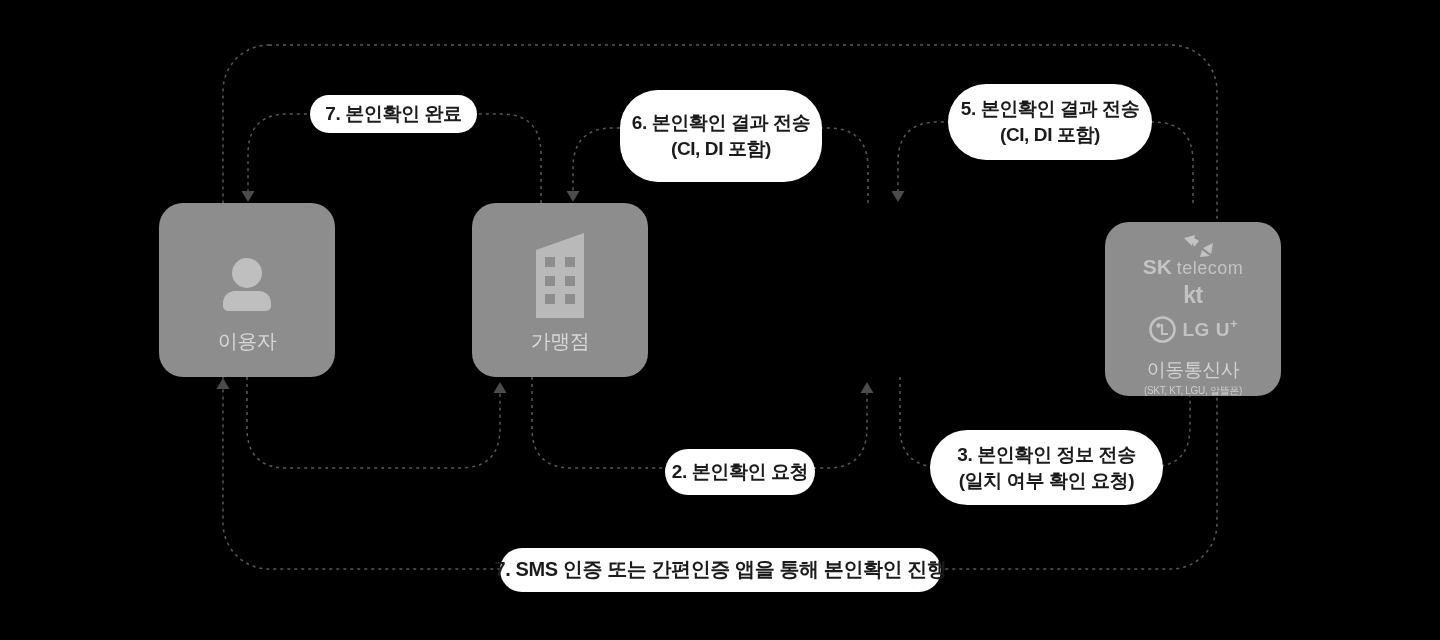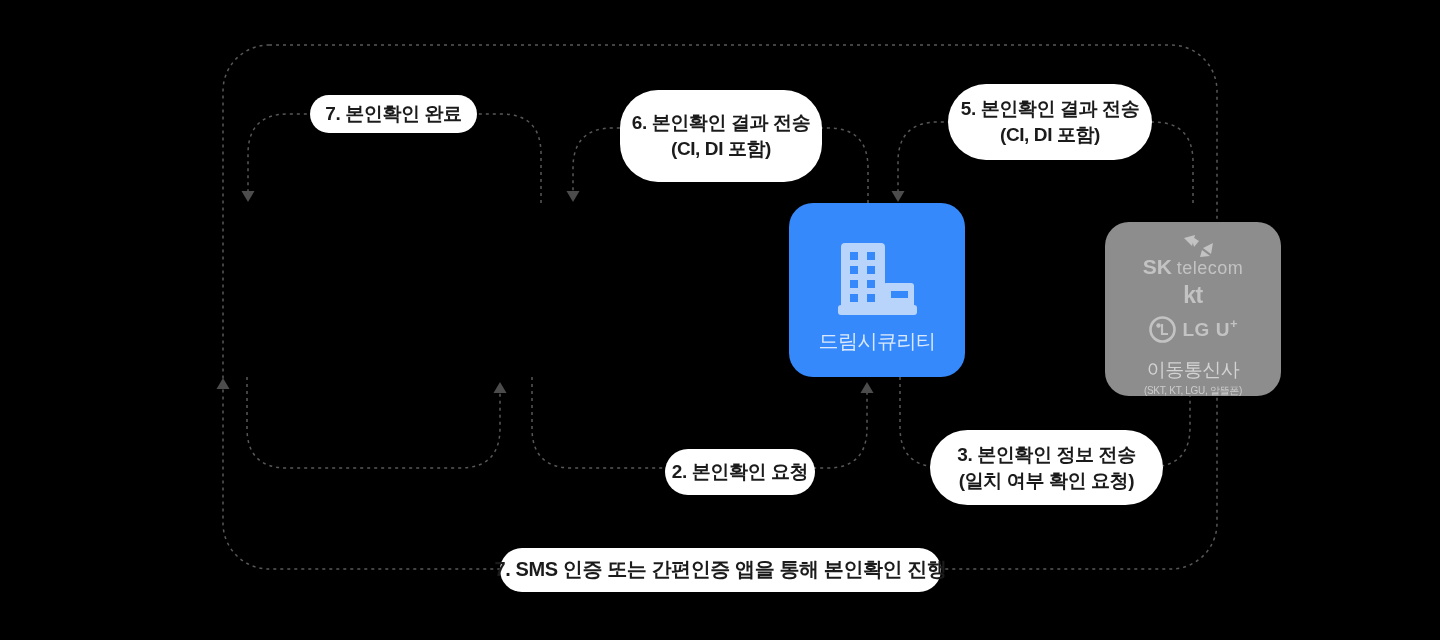--- a/index.html
+++ b/index.html
@@ -72,43 +72,43 @@
       <polygon points="248,202 241.5,191 254.5,191"></polygon>
       <polygon points="573,202 566.5,191 579.5,191"></polygon>
       <polygon points="898,202 891.5,191 904.5,191"></polygon>
       <polygon points="500,382 493.5,393 506.5,393"></polygon>
       <polygon points="867,382 860.5,393 873.5,393"></polygon>
       <polygon points="1190,382 1183.5,393 1196.5,393"></polygon>
       <polygon points="223,378 216.5,389 229.5,389"></polygon>
     </g>
   </svg>
 
+  <div class="ebox" style="left:159px;top:203px;">
+    <div class="person">
+      <div class="head"></div>
+        <div class="body"></div>
+    </div>
+    <div class="elabel">이용자</div>
+  </div>
 
-
-  <div class="ebox blue" style="left:789px;top:203px;">
+  <div class="ebox" style="left:472px;top:203px;">
     <svg class="icon-svg" width="176" height="174">
-      <g fill="#b9d4fb">
-        <rect x="52" y="40" width="44" height="72" rx="4"></rect>
-        <rect x="94" y="80" width="31" height="32" rx="3"></rect>
-        <rect x="49" y="102" width="79" height="10" rx="3"></rect>
-      </g>
-      <g fill="#3589fa">
-        <rect x="61" y="49" width="8" height="8"></rect>
-          <rect x="78" y="49" width="8" height="8"></rect>
-        <rect x="61" y="63" width="8" height="8"></rect>
-          <rect x="78" y="63" width="8" height="8"></rect>
-        <rect x="61" y="77" width="8" height="8"></rect>
-          <rect x="78" y="77" width="8" height="8"></rect>
-        <rect x="61" y="91" width="8" height="8"></rect>
-          <rect x="78" y="91" width="8" height="8"></rect>
-        <rect x="102" y="88" width="17" height="7"></rect>
+      <polygon points="64,47 112,30 112,115 64,115" fill="#b9b9b9"></polygon>
+      <g fill="#8d8d8d">
+        <rect x="73" y="54" width="10" height="10"></rect>
+          <rect x="93" y="54" width="10" height="10"></rect>
+        <rect x="73" y="73" width="10" height="10"></rect>
+          <rect x="93" y="73" width="10" height="10"></rect>
+        <rect x="73" y="91" width="10" height="10"></rect>
+          <rect x="93" y="91" width="10" height="10"></rect>
       </g>
     </svg>
-    <div class="elabel">드림시큐리티</div>
+    <div class="elabel">가맹점</div>
   </div>
+
 
   <div class="ebox" style="left:1105px;top:203px;margin-top:19px;">
     <div class="carrier-stack">
       <div class="sk-row">
         <svg class="butterfly" width="38" height="24" viewBox="0 0 38 24" fill="#c3c3c3">
           <path d="M9,12 L1,4 L12,1 Z"></path>
           <path d="M11,13 L8,2 L16,7 Z"></path>
           <path d="M20,14 L30,9 L28,20 Z"></path>
           <path d="M19,16 L27,22 L17,23 Z"></path>
         </svg>

